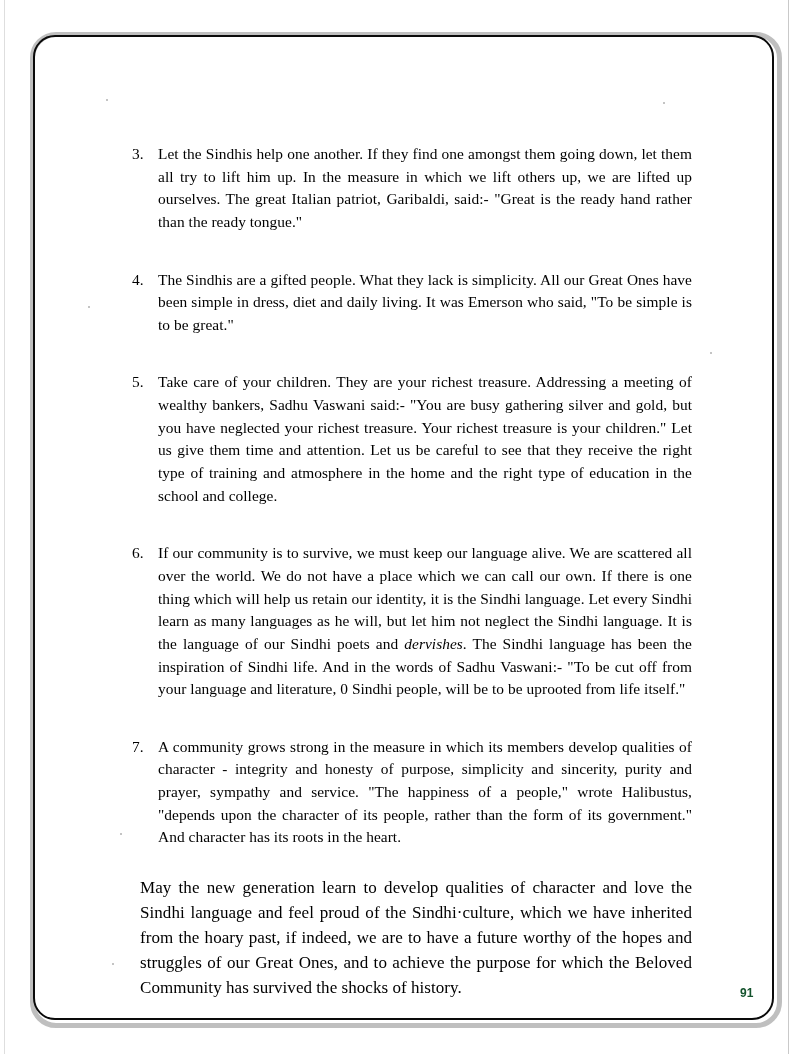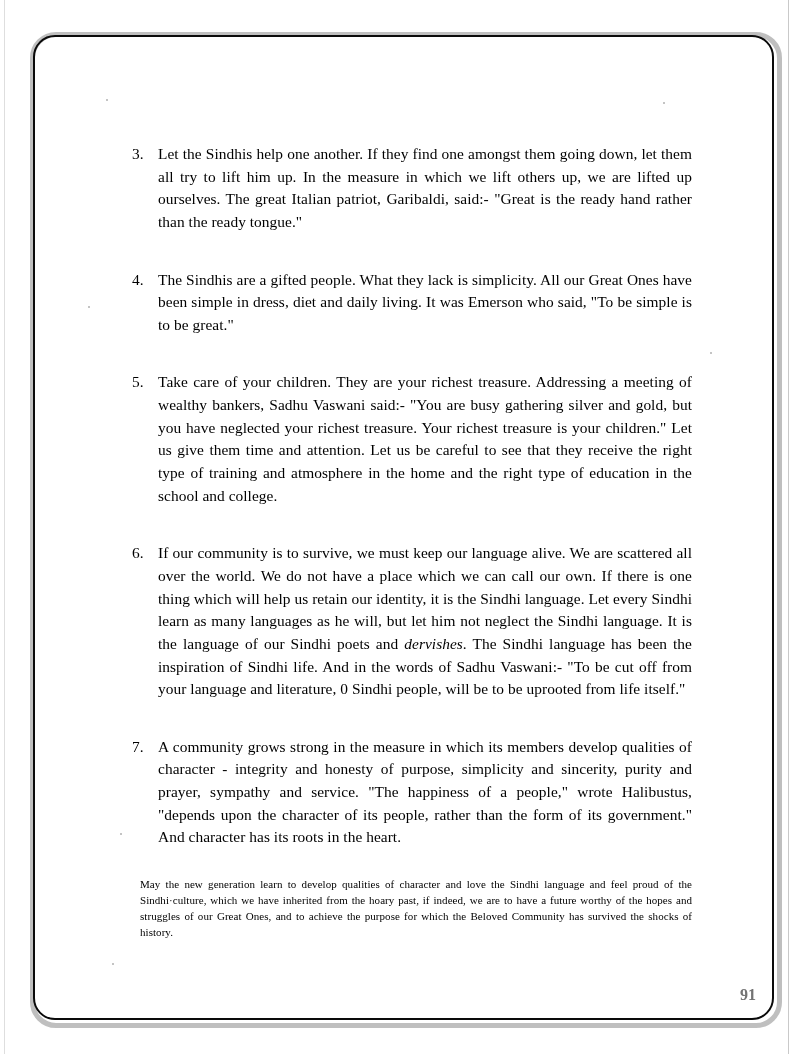--- a/index.html
+++ b/index.html
@@ -91,34 +91,34 @@
     display: block;
     margin-top: 35px;
   }
   .para-text i {
   }
 
   .closing {
     margin-top: 27px;
     margin-left: 8px;
     width: 552px;
-    font-size: 11px;
+    font-size: 17px;
     line-height: 1.47;
     text-align: justify;
     letter-spacing: 0.05px;
   }
 
   .page-number {
     position: absolute;
     left: 740px;
     top: 986px;
-    font-family: Liberation Serif, serif;
-    font-size: 16px;
+    font-family: Liberation Sans, sans-serif;
+    font-size: 12px;
     font-weight: bold;
-    color: #737373;
+    color: #14532d;
   }
 
   
   .speck {
     position: absolute;
     background: #b0b0b0;
     border-radius: 50%;
   }
 </style>
 </head>

